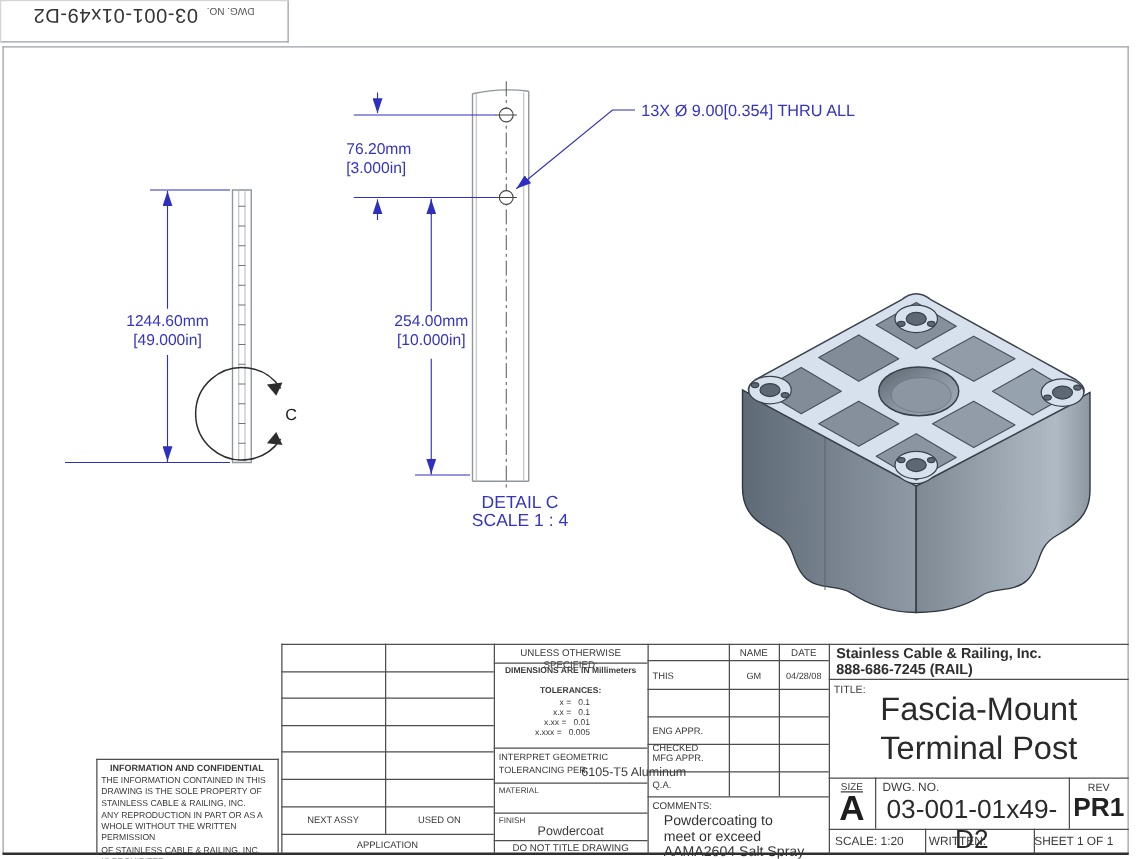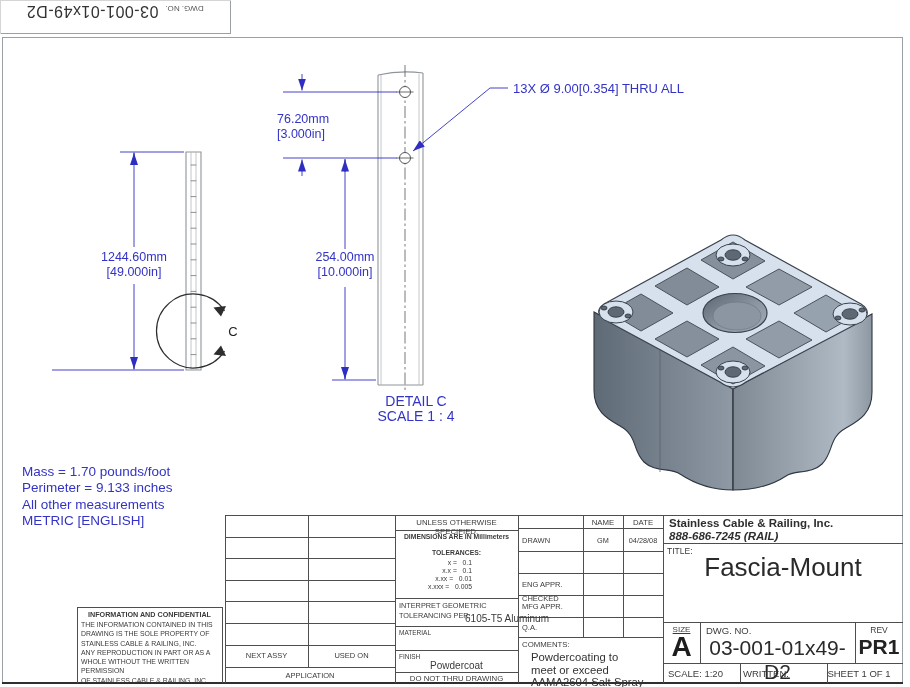--- a/index.html
+++ b/index.html
@@ -150,24 +150,20 @@
       <ellipse cx="36" cy="90" rx="8" ry="5.2" fill="#5e6874"></ellipse>
       <ellipse cx="24" cy="86" rx="3" ry="2" fill="#5e6874"></ellipse>
       <ellipse cx="48" cy="94" rx="3" ry="2" fill="#5e6874"></ellipse>
       <ellipse cx="153" cy="150" rx="17" ry="11" fill="#d7e1ed"></ellipse>
       <ellipse cx="153" cy="150" rx="8" ry="5.2" fill="#5e6874"></ellipse>
       <ellipse cx="141" cy="146" rx="3" ry="2" fill="#5e6874"></ellipse>
       <ellipse cx="165" cy="146" rx="3" ry="2" fill="#5e6874"></ellipse>
     </g>
   </svg>
 
-  <div class="t blue" style="left:22px;top:464px;font-size:13.5px;line-height:16.3px;">Mass = 1.70 pounds/foot
-Perimeter = 9.133 inches
-All other measurements
-METRIC [ENGLISH]</div>
 
   <div id="tb-lines">
       <div class="ln" style="left: 2px; top: 37px; width: 901px; height: 1px; background: rgb(154, 160, 166);"></div>
       <div class="ln" style="left: 2px; top: 37px; width: 1px; height: 646px; background: rgb(154, 160, 166);"></div>
       <div class="ln" style="left: 902px; top: 37px; width: 1px; height: 646px; background: rgb(154, 160, 166);"></div>
       <div class="ln" style="left: 2px; top: 682px; width: 901px; height: 2px; background: rgb(47, 47, 47);"></div>
       <div class="ln" style="left: 0px; top: 33px; width: 231px; height: 1px; background: rgb(154, 160, 166);"></div>
       <div class="ln" style="left: 230px; top: 0px; width: 1px; height: 34px; background: rgb(154, 160, 166);"></div>
       <div class="ln" style="left: 0px; top: 0px; width: 231px; height: 1px; background: rgb(213, 213, 213);"></div>
       <div class="ln" style="left: 0px; top: 0px; width: 1px; height: 34px; background: rgb(213, 213, 213);"></div>
@@ -228,41 +224,42 @@
   <div class="t r" style="left:400px;top:559px;width:72px;font-size:6.8px;white-space:pre;">x =   0.1</div>
   <div class="t r" style="left:400px;top:567px;width:72px;font-size:6.8px;white-space:pre;">x.x =   0.1</div>
   <div class="t r" style="left:400px;top:575px;width:72px;font-size:6.8px;white-space:pre;">x.xx =   0.01</div>
   <div class="t r" style="left:400px;top:583px;width:72px;font-size:6.8px;white-space:pre;">x.xxx =   0.005</div>
   <div class="t" style="left:399px;top:601px;font-size:7.3px;line-height:9.5px;">INTERPRET GEOMETRIC
 TOLERANCING PER:</div>
   <div class="t" style="left:399px;top:629px;font-size:6.5px;">MATERIAL</div>
   <div class="t r" style="left:395px;top:613px;width:116px;font-size:10px;margin-left:38px;">6105-T5 Aluminum</div>
   <div class="t" style="left:399px;top:653px;font-size:6.5px;">FINISH</div>
   <div class="t c" style="left:395px;top:660px;width:123px;font-size:10px;">Powdercoat</div>
-  <div class="t c" style="left:395px;top:674px;width:123px;font-size:7.8px;">DO NOT THRU DRAWING</div>
+  <div class="t c" style="left:395px;top:674px;width:123px;font-size:7.8px;">DO NOT TITLE DRAWING</div>
 
   <div class="t c" style="left:583px;top:518px;width:40px;font-size:7.8px;">NAME</div>
   <div class="t c" style="left:623px;top:518px;width:40px;font-size:7.8px;">DATE</div>
-  <div class="t" style="left:522px;top:536px;font-size:7.5px;">DRAWN</div>
+  <div class="t" style="left:522px;top:536px;font-size:7.5px;">THIS</div>
   <div class="t c" style="left:583px;top:536px;width:40px;font-size:7.3px;">GM</div>
   <div class="t c" style="left:623px;top:536px;width:40px;font-size:7.3px;">04/28/08</div>
   <div class="t" style="left:522px;top:558px;font-size:7.5px;margin-top:36px;">CHECKED</div>
   <div class="t" style="left:522px;top:580px;font-size:7.5px;">ENG APPR.</div>
   <div class="t" style="left:522px;top:602px;font-size:7.5px;">MFG APPR.</div>
   <div class="t" style="left:522px;top:623px;font-size:7.5px;">Q.A.</div>
   <div class="t" style="left:522px;top:640px;font-size:7.8px;">COMMENTS:</div>
   <div class="t" style="left:531px;top:651px;font-size:11.3px;line-height:12.6px;color:#333;">Powdercoating to
 meet or exceed
 AAMA2604 Salt Spray
 Resistance</div>
 
   <div class="t b" style="left:669px;top:517px;font-size:11.5px;color:#2e2e2e;">Stainless Cable &amp; Railing, Inc.</div>
-  <div class="t b" style="left:669px;top:530px;font-size:11.5px;color:#2e2e2e;font-style:italic;">888-686-7245 (RAIL)</div>
+  <div class="t b" style="left:669px;top:530px;font-size:11.5px;color:#2e2e2e;">888-686-7245 (RAIL)</div>
   <div class="t" style="left:667px;top:546px;font-size:8.5px;">TITLE:</div>
   <div class="t c" style="left:663px;top:552px;width:240px;font-size:26px;color:#2a2a2a;">Fascia-Mount</div>
+  <div class="t c" style="left:663px;top:583px;width:240px;font-size:26px;color:#2a2a2a;">Terminal Post</div>
 
   <div class="t c" style="left:663px;top:625px;width:37px;font-size:8px;text-decoration:underline;">SIZE</div>
   <div class="t c b" style="left:663px;top:631px;width:37px;font-size:28px;color:#1d1d1d;">A</div>
   <div class="t" style="left:706px;top:625px;font-size:9.5px;">DWG. NO.</div>
   <div class="t c" style="left:700px;top:636px;width:155px;font-size:21px;color:#2a2a2a;">03-001-01x49-D2</div>
   <div class="t c" style="left:855px;top:625px;width:48px;font-size:8.5px;">REV</div>
   <div class="t c" style="left:855px;top:635px;width:48px;font-size:21px;font-weight:600;color:#222;">PR1</div>
   <div class="t" style="left:668px;top:668px;font-size:9.5px;">SCALE: 1:20</div>
   <div class="t" style="left:743px;top:668px;font-size:9.5px;">WRITTEN:</div>
   <div class="t c" style="left:827px;top:668px;width:64px;font-size:9.5px;">SHEET 1 OF 1</div>

